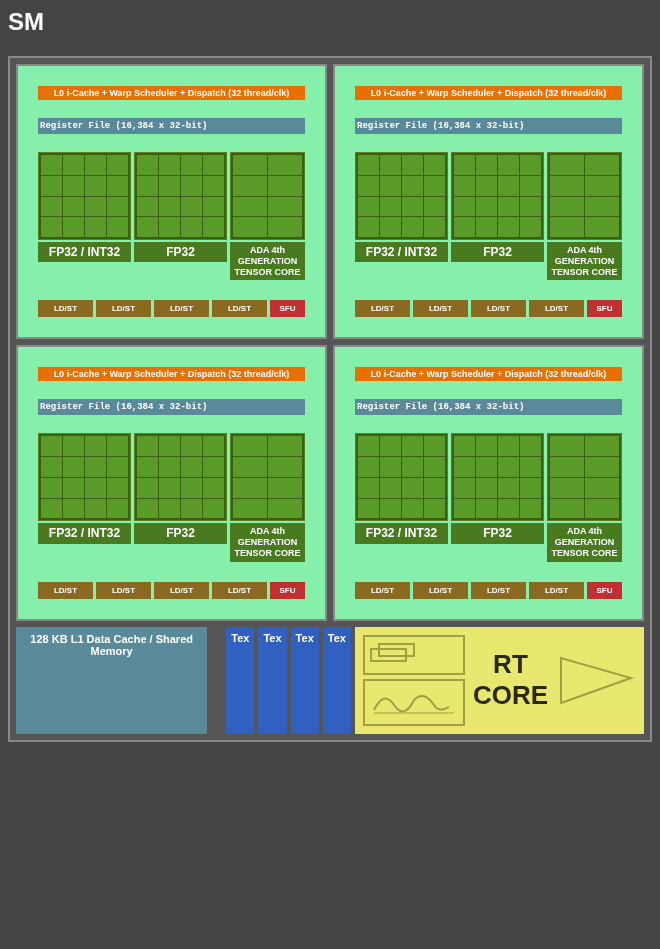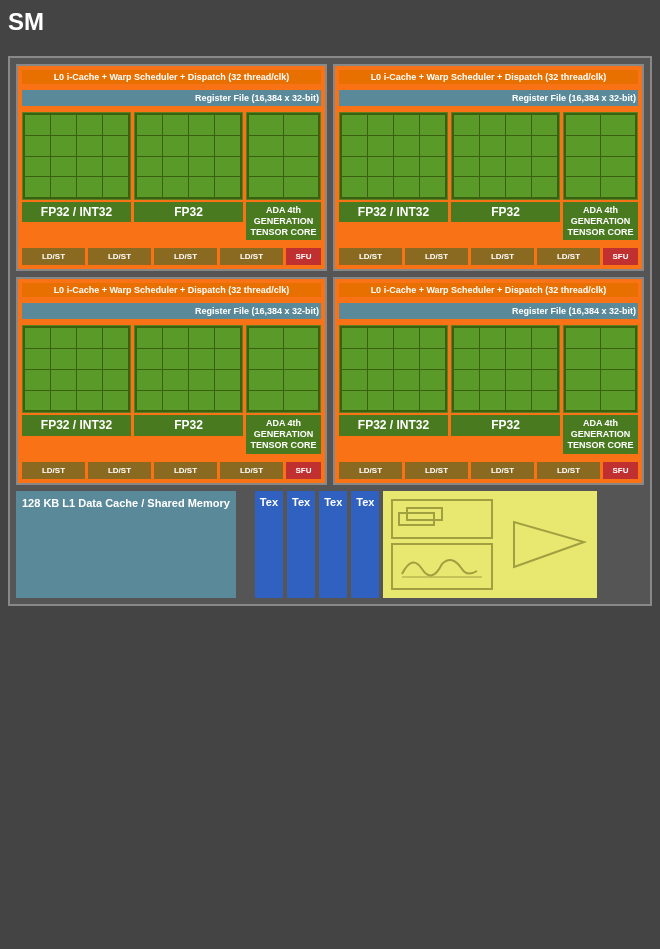--- a/index.html
+++ b/index.html
@@ -25,44 +25,45 @@
       border: 2px solid #888;
       width: 644px;
       padding: 6px;
     }
     .quad-grid {
       display: grid;
       grid-template-columns: 1fr 1fr;
       gap: 6px;
     }
     .sub-sm {
-      background: #f97316;
+      background: #86efac;
       border: 2px solid #888;
-      padding: 4px;
-      display: flex;
-      flex-direction: column;
-      gap: 6px;
+      padding: 20px;
+      display: flex;
+      flex-direction: column;
+      gap: 18px;
     }
     .l0-bar {
       background: #e87000;
       color: white;
       font-size: 9px;
       font-weight: bold;
       text-align: center;
       padding: 2px 2px;
       width: 100%;
     }
     .reg-file-bar {
       background: #5a8a9a;
       color: white;
       font-size: 9px;
       font-weight: bold;
-      text-align: right;
+      text-align: left;
       padding: 3px 2px;
       width: 100%;
+      font-family: Liberation Mono, monospace;
     }
     .bottom-units {
       display: flex;
       gap: 3px;
       margin-top: 2px;
     }
     .ldst-bar {
       background: #8a6a20;
       color: white;
       font-size: 8px;
@@ -535,20 +536,21 @@
           <div class="rt-icon-box">
             <svg width="90" height="35" viewBox="0 0 90 35">
 
               <path d="M5 25 Q15 5 25 20 Q35 35 45 15 Q55 5 65 20 Q70 28 80 22" fill="none" stroke="#a0a040" stroke-width="2"></path>
               <line x1="5" y1="28" x2="85" y2="28" stroke="#a0a040" stroke-width="1"></line>
             </svg>
           </div>
         </div>
 
         <div class="rt-center-text">
+          <div class="rt-title">RT CORE</div>
         </div>
 
         <div class="rt-icon-right">
           <svg width="80" height="55" viewBox="0 0 80 55">
             <polygon points="5,50 75,25 5,5" fill="none" stroke="#a0a040" stroke-width="2"></polygon>
             <line x1="5" y1="5" x2="5" y2="50" stroke="#a0a040" stroke-width="2"></line>
           </svg>
         </div>
       </div>
     </div>

